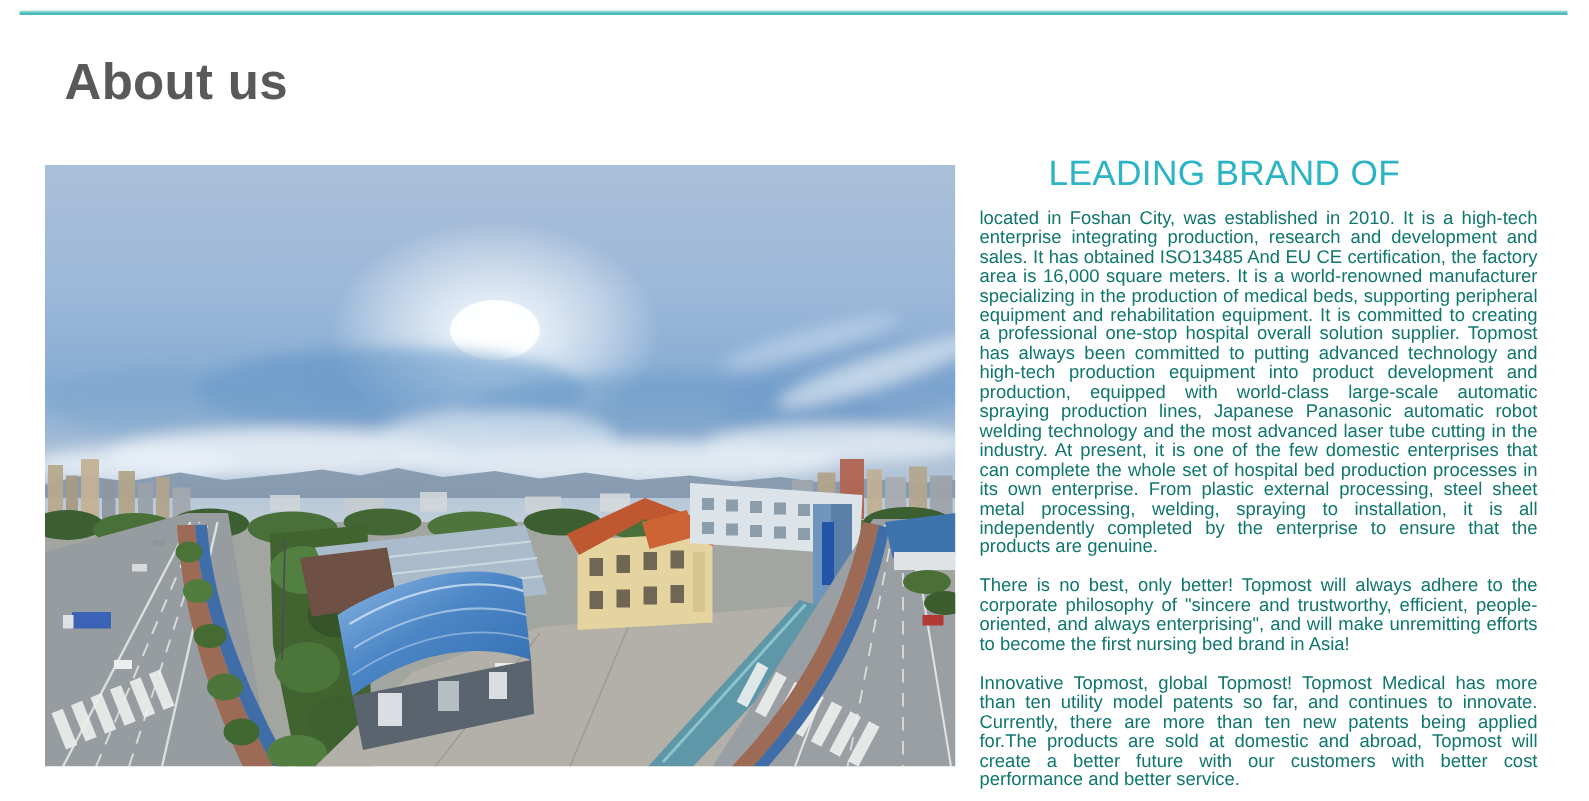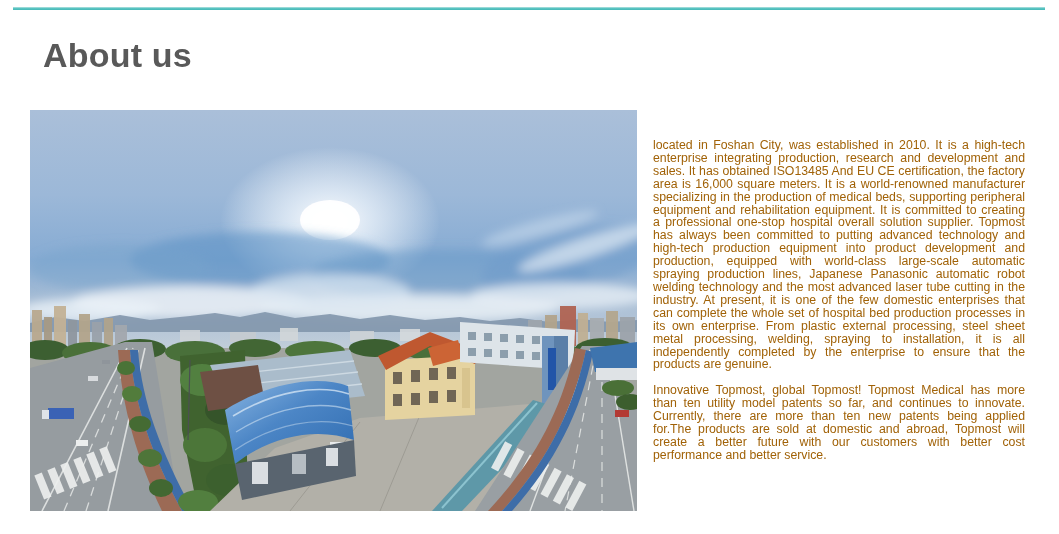--- a/index.html
+++ b/index.html
@@ -12,21 +12,21 @@
 
   .page-title { position:absolute; left:43px; top:36px; font-size:34px; font-weight:bold;
                 color:#595959; letter-spacing:0.2px; }
 
   .hero { position:absolute; left:30px; top:110px; width:607px; height:401px; overflow:hidden; }
   .hero svg { display:block; }
 
   .text-col { position:absolute; left:653px; top:102px; width:372px; }
   .section-heading { padding-left:46px; font-size:23.5px; line-height:26px; font-weight:400;
                      color:#2bb3c6; letter-spacing:0.2px; margin-bottom:11px; }
-  .text-col p { font-size:12.3px; line-height:12.9px; color:#a16207; text-align:justify;
+  .text-col p { font-size:12.3px; line-height:12.9px; color:#0f766e; text-align:justify;
                 margin-bottom:13px; }
 </style>
 </head>
 <body>
 
 <div class="page">
 
   <div class="top-rule"></div>
 
   <h1 class="page-title">About us</h1>
@@ -242,19 +242,20 @@
 
       <polygon points="560,238 607,232 607,260 565,262" fill="#3e74ae"></polygon>
       <rect x="566" y="258" width="41" height="12" fill="#dfe3e6"></rect>
       <ellipse cx="588" cy="278" rx="16" ry="8" fill="#4a7037"></ellipse>
       <ellipse cx="600" cy="292" rx="14" ry="8" fill="#3c5e2e"></ellipse>
     </svg>
   </div>
 
   <div class="text-col">
     <h2 class="section-heading">
-      <br>
+      <span>LEADING BRAND OF</span><br>
     </h2>
     <p>located in Foshan City, was established in 2010.  It is a high-tech enterprise integrating production, research and development and sales. It has obtained ISO13485 And EU CE certification, the  factory area is 16,000 square meters. It is a world-renowned manufacturer specializing in the production of medical beds, supporting peripheral equipment and rehabilitation equipment. It is committed to creating a professional one-stop hospital overall solution supplier. Topmost has always been committed to putting advanced technology and high-tech production equipment into product development and production, equipped with world-class large-scale automatic spraying production lines, Japanese Panasonic automatic robot welding technology and the most advanced laser tube cutting in the industry. At present, it is one of the few domestic enterprises that can complete the whole set of hospital bed production processes in its own enterprise. From plastic external processing, steel sheet metal processing, welding, spraying to installation, it is all independently completed by the enterprise to ensure that the products are genuine.</p>
+    <p>There is no best, only better! Topmost will always adhere to the corporate philosophy of "sincere and trustworthy, efficient, people-oriented, and always enterprising", and will make unremitting efforts to become the first nursing bed brand in Asia!</p>
     <p>Innovative Topmost, global Topmost! Topmost Medical has more than ten utility model patents so far, and continues to innovate. Currently, there are more than ten new patents being applied for.The products are sold at domestic  and abroad, Topmost will create a better future with our customers with better cost performance and better service.</p>
   </div>
 
 </div>
 
 </body></html>

